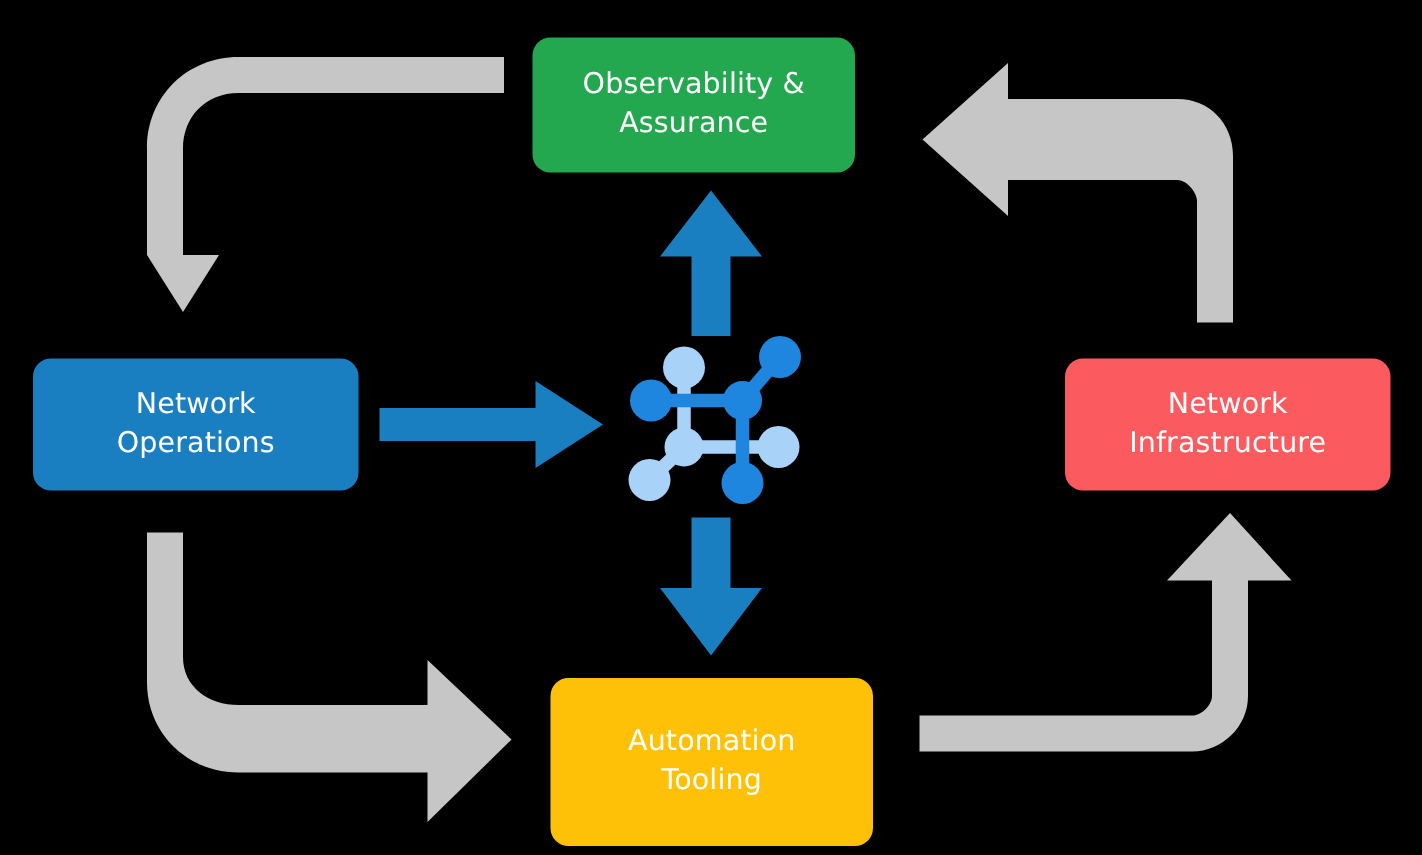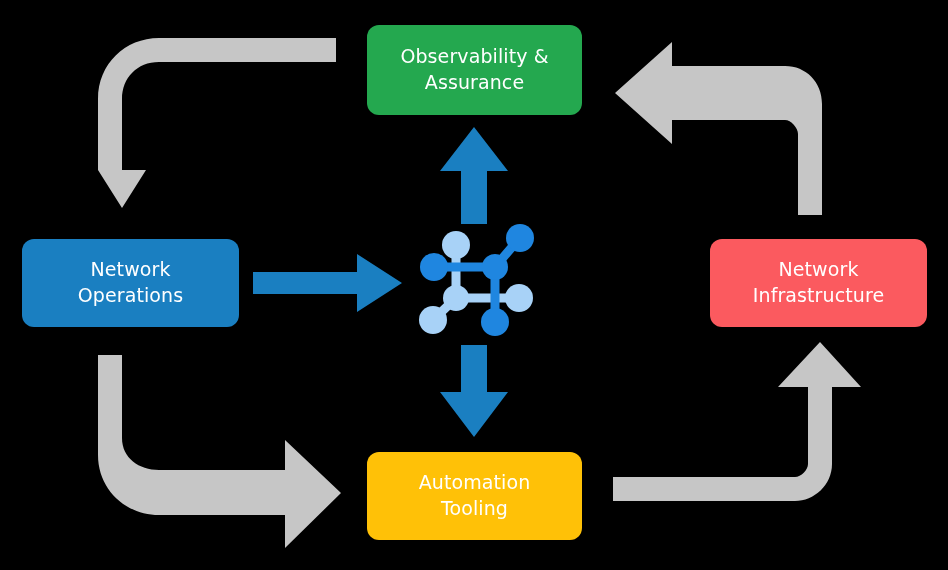--- a/index.html
+++ b/index.html
@@ -28,21 +28,21 @@
     text-align: center;
     color: #ffffff;
     font-size: 19px;
     line-height: 1.35;
     font-weight: 400;
     letter-spacing: 0.1px;
     padding: 4px 10px;
     white-space: pre-line;
   }
   #box-observability {
-    left: 367px;
+    left: 355px;
     top: 25px;
     width: 215px;
     height: 90px;
     align-items: center;
   }
   #box-network-operations {
     left: 22px;
     top: 239px;
     width: 217px;
     height: 88px;
@@ -50,21 +50,21 @@
   #box-network-infrastructure {
     left: 710px;
     top: 239px;
     width: 217px;
     height: 88px;
   }
   #box-automation-tooling {
     left: 367px;
     top: 452px;
     width: 215px;
-    height: 88px;
+    height: 112px;
   }
   .svg-layer {
     position: absolute;
     left: 0;
     top: 0;
     width: 948px;
     height: 570px;
     pointer-events: none;
   }
   .svg-layer > * { pointer-events: auto; }

